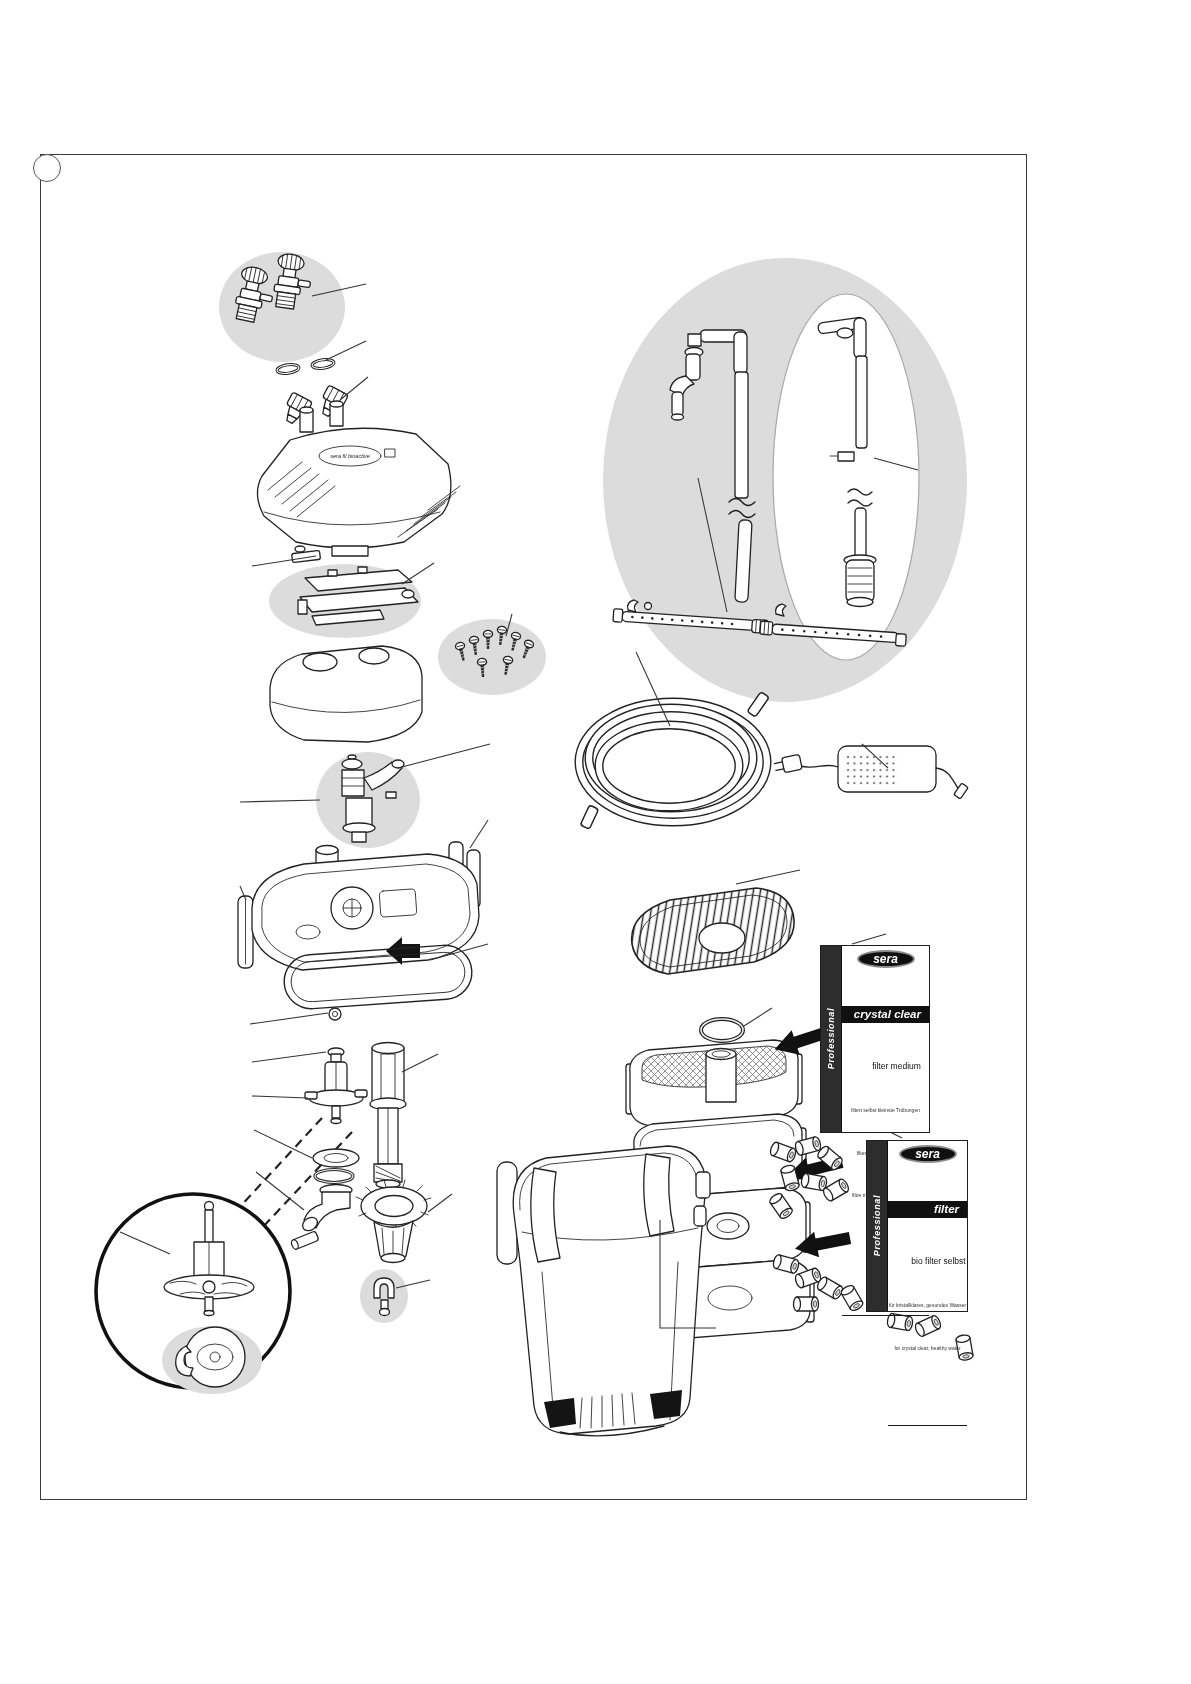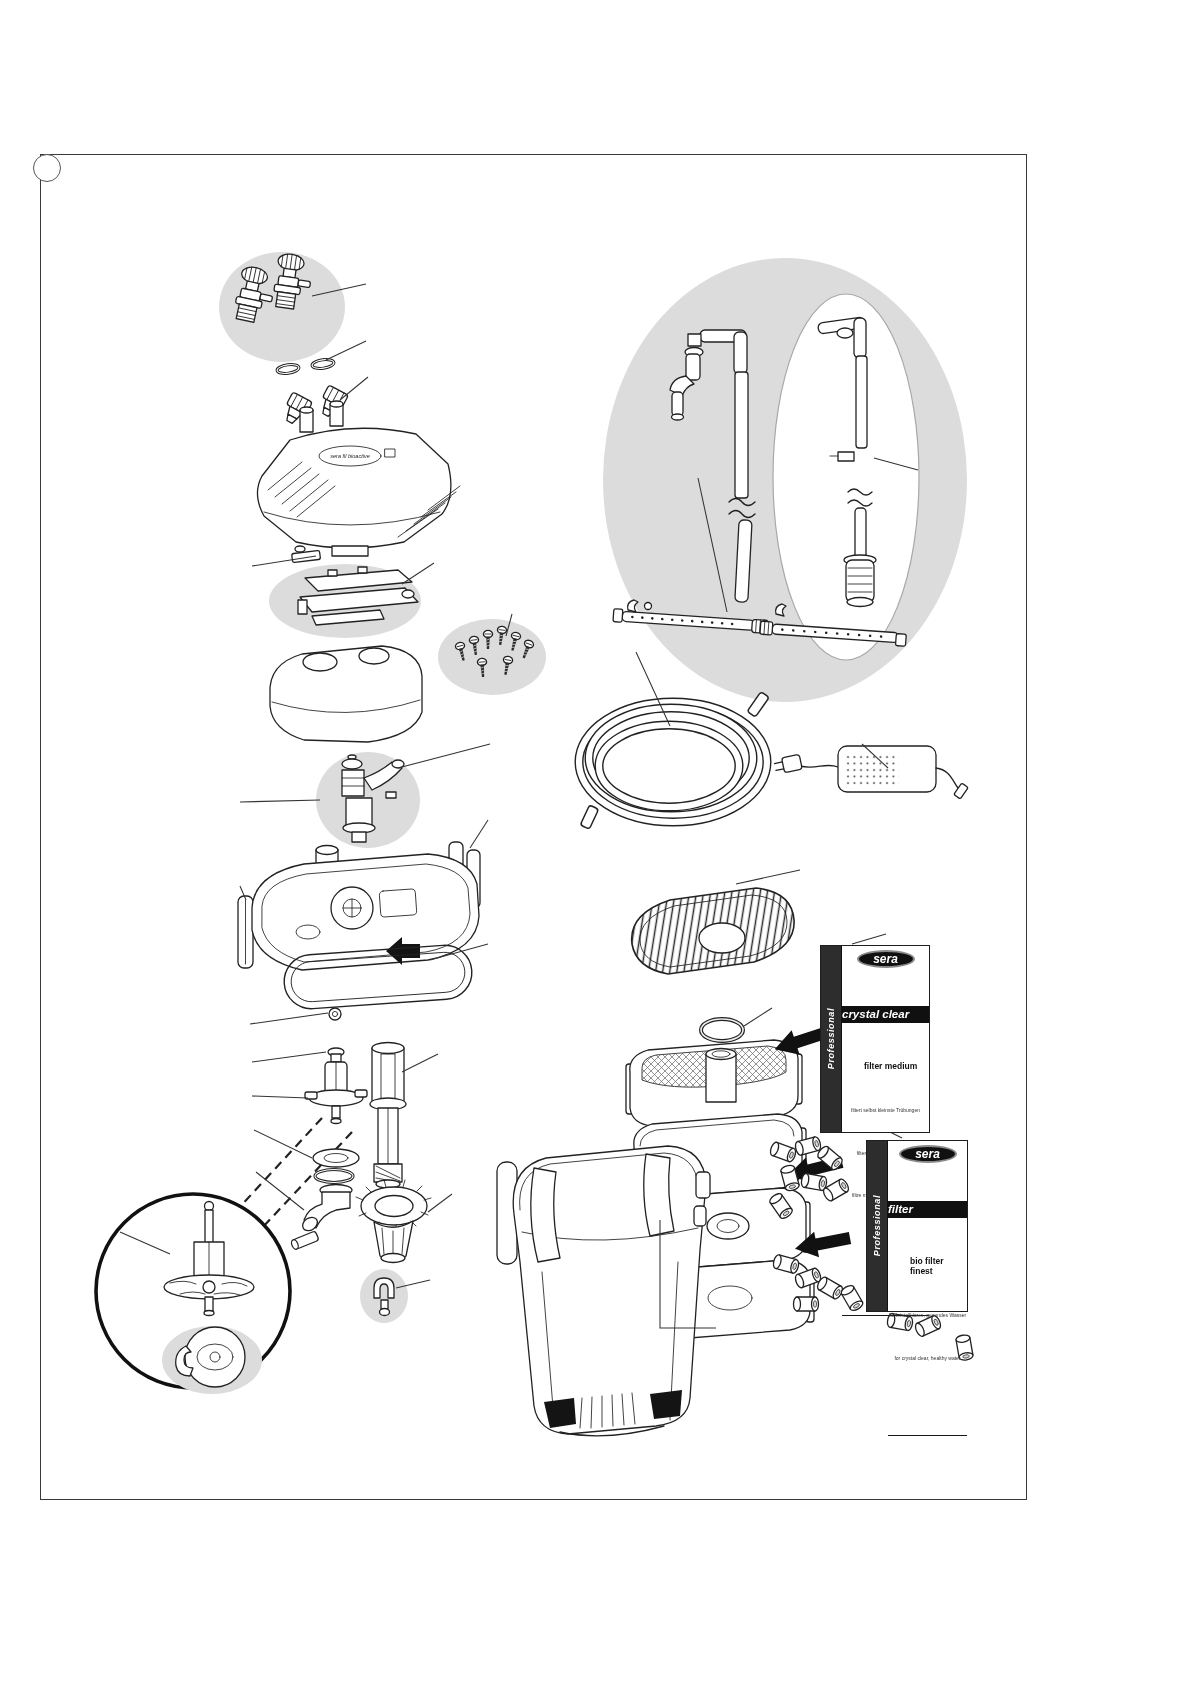--- a/index.html
+++ b/index.html
@@ -24,22 +24,22 @@
   svg .dash { stroke:#222; stroke-width:2.2; stroke-dasharray:9 6; fill:none; }
   svg .callout { stroke:#333; stroke-width:1.05; fill:none; }
   svg text.tiny { font-family:"Liberation Sans",sans-serif; font-size:5.5px; fill:#222; font-style:italic; }
 
   
   .pbox { position:absolute; z-index:2; display:flex; background:#fff; border:1.6px solid #1d1d1d; box-sizing:border-box; }
   .pbox-side { width:20px; background:#2d2d2d; color:#fff; display:flex; align-items:center; justify-content:center; border-right:1px solid #111; }
   .pbox-side span { writing-mode:vertical-rl; transform:rotate(180deg); font-size:9px; font-style:italic; font-weight:bold; letter-spacing:0.6px; }
   .pbox-main { flex:1; display:flex; flex-direction:column; min-width:0; position:relative;gap:36px; }
   .sera-oval { width:54px; height:19px; margin:4px auto 2px auto; background:#101010; border:2px solid #8a8a8a; border-radius:50%; color:#fff; font-style:italic; font-weight:bold; font-size:12px; display:flex; align-items:center; justify-content:center; }
-  .pbox-title { background:#101010; color:#fff; font-style:italic; font-weight:bold; font-size:11.5px; text-align:left; padding:2px 0 3px 0; }
-  .pbox-sub { font-weight:bold; font-size:8.5px; margin-top:2px; color:#111;padding-left:22px; }
+  .pbox-title { background:#101010; color:#fff; font-style:italic; font-weight:bold; font-size:11.5px; text-align:right; padding:2px 8px 3px 0; }
+  .pbox-sub { font-weight:normal; font-size:8.5px; text-align:center; margin-top:2px; color:#111;padding-left:22px; }
   .pbox-desc { font-size:5px; color:#333; text-align:center; line-height:1.3; }
   .pbox-photo { flex:1; margin-top:2px; position:relative; overflow:hidden; }
   .cc-photo {
     background-color:#474747;
     background-image:
       radial-gradient(circle at 22% 28%, #f2f2f2 0 9px, rgba(0,0,0,0) 9.5px),
       radial-gradient(circle at 52% 20%, #e7e7e7 0 10px, rgba(0,0,0,0) 10.5px),
       radial-gradient(circle at 80% 30%, #f5f5f5 0 9px, rgba(0,0,0,0) 9.5px),
       radial-gradient(circle at 28% 56%, #ececec 0 11px, rgba(0,0,0,0) 11.5px),
       radial-gradient(circle at 60% 52%, #f7f7f7 0 11px, rgba(0,0,0,0) 11.5px),
@@ -540,21 +540,21 @@
 
   <div class="pbox" style="left:866px; top:1140px; width:102px; height:172px;">
     <div class="pbox-side">
       <span>Professional</span>
     </div>
     <div class="pbox-main">
       <div class="sera-oval">
         <span>sera</span>
       </div>
       <div class="pbox-title">filter</div>
-      <div class="pbox-sub">bio filter finest</div>
+      <div class="pbox-sub">bio filter selbst</div>
       <div class="pbox-desc">für kristallklares, gesundes Wasser</div>
       <div class="pbox-desc">for crystal clear, healthy water</div>
       <div class="pbox-photo spx-photo">
         <div class="spx-ring" style="left:6px; top:12px; transform:rotate(-12deg);"></div>
         <div class="spx-ring" style="left:36px; top:8px; transform:rotate(24deg);"></div>
         <div class="spx-ring" style="left:12px; top:36px; transform:rotate(48deg);"></div>
         <div class="spx-ring" style="left:42px; top:38px; transform:rotate(-30deg);"></div>
         <div class="spx-bottle" style="right:2px; top:4px;">
           <div class="cap"></div>
         </div>

